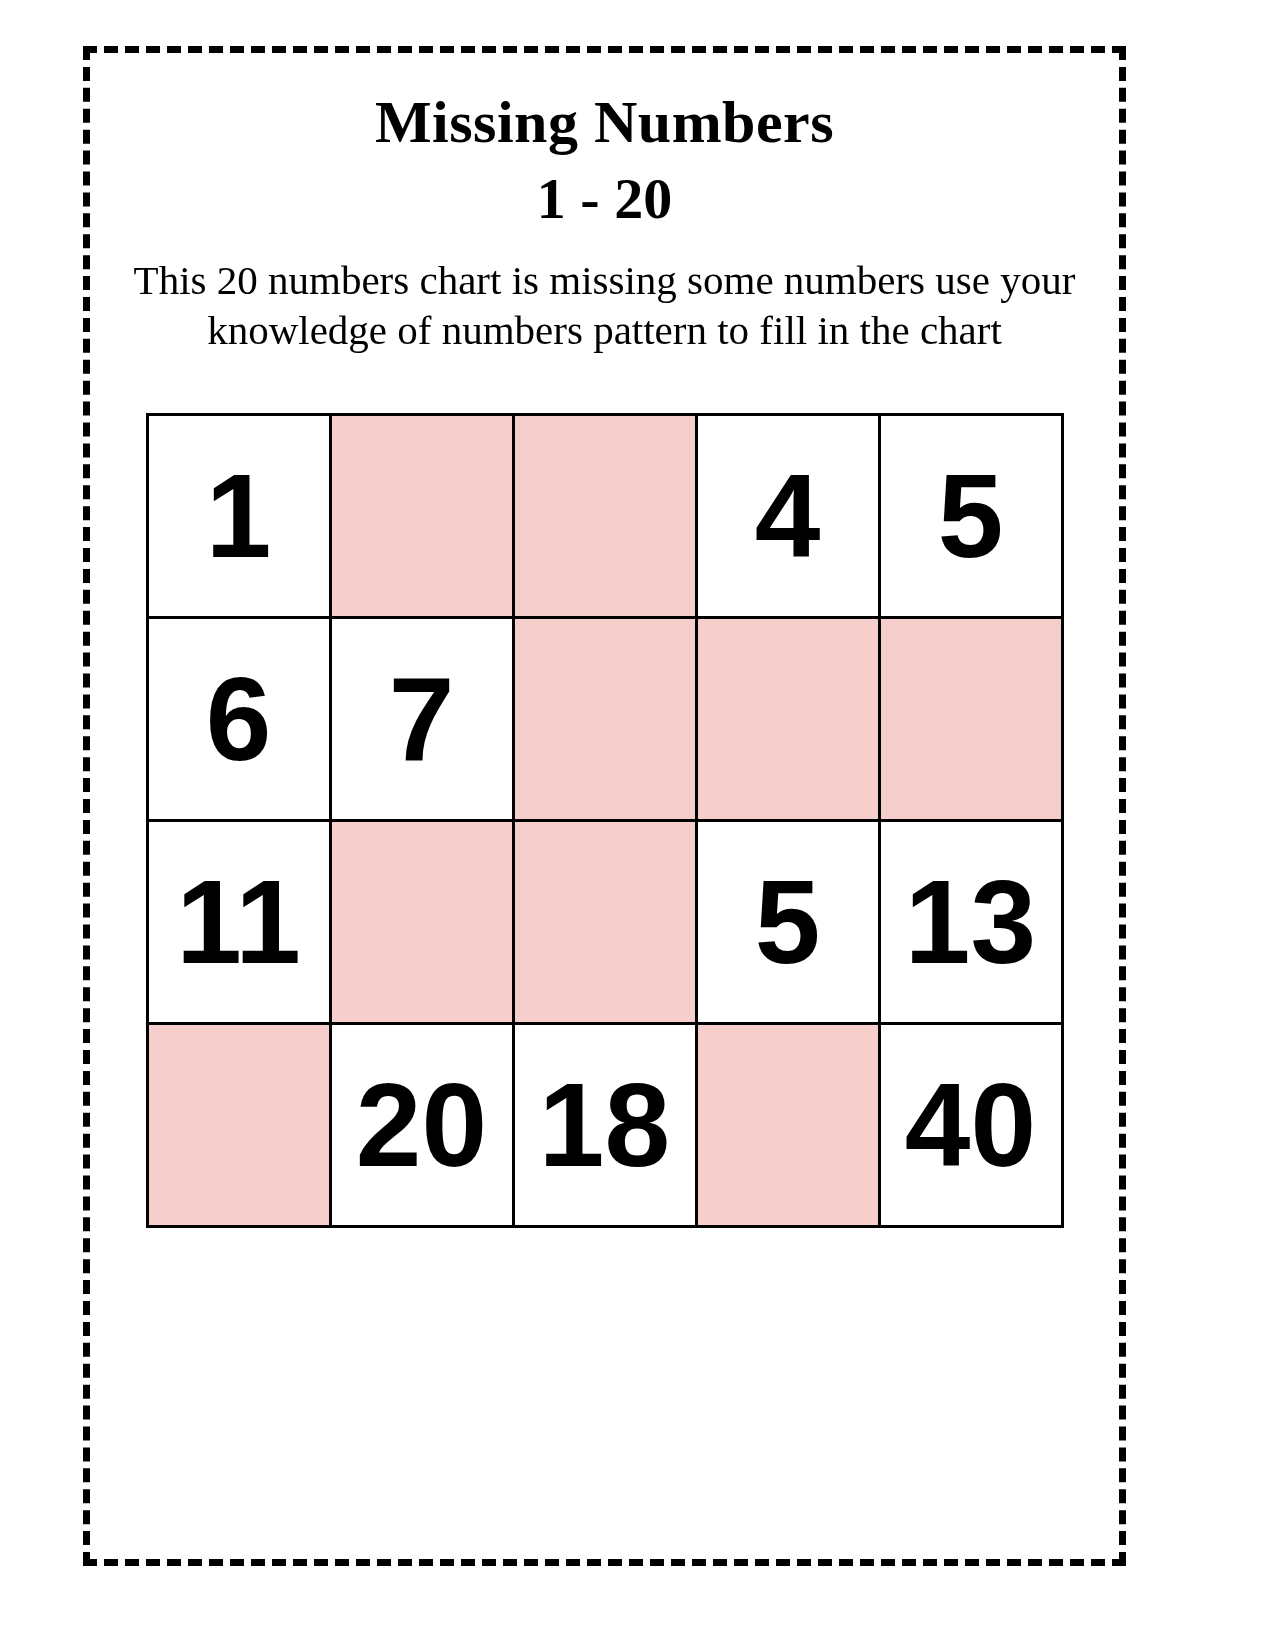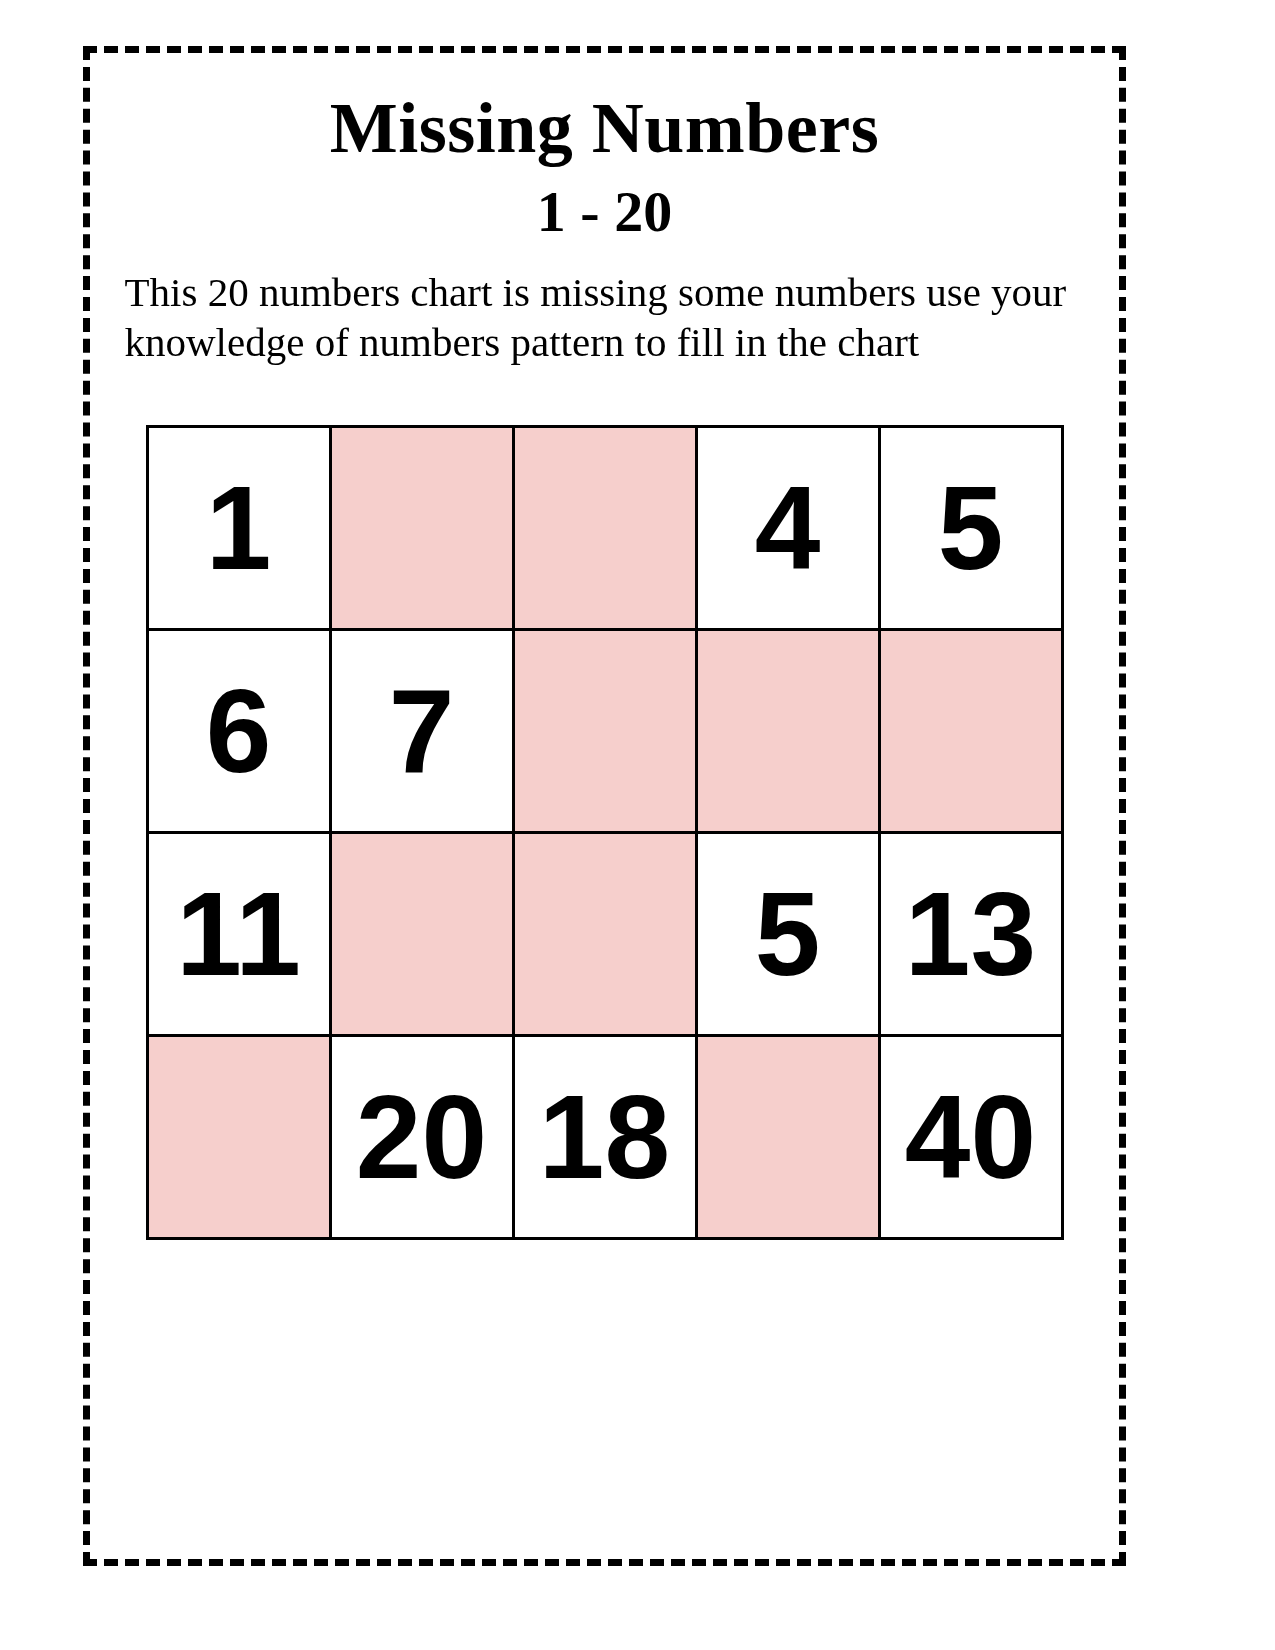--- a/index.html
+++ b/index.html
@@ -35,41 +35,42 @@
     height: 100%;
     box-sizing: border-box;
     padding: 38px 30px 20px 30px;
     display: flex;
     flex-direction: column;
     align-items: center;
   }
 
   .title {
     font-family: "Liberation Serif", serif;
-    font-size: 72px;
+    font-size: 60px;
     font-weight: bold;
     line-height: 1.05;
     text-align: center;
     letter-spacing: 0.5px;
   }
 
   .subtitle {
     font-family: "Liberation Serif", serif;
     font-size: 58px;
     font-weight: bold;
     line-height: 1.15;
     text-align: center;
     margin-top: 12px;
   }
 
   .instructions {
     font-family: "Liberation Serif", serif;
     font-size: 41px;
     font-weight: normal;
     line-height: 1.22;
+    text-align: center;
     margin-top: 22px;
     width: 960px;
   }
 
   .chart-wrap {
     margin-top: 58px;
     width: 100%;
     display: flex;
     justify-content: center;
   }

